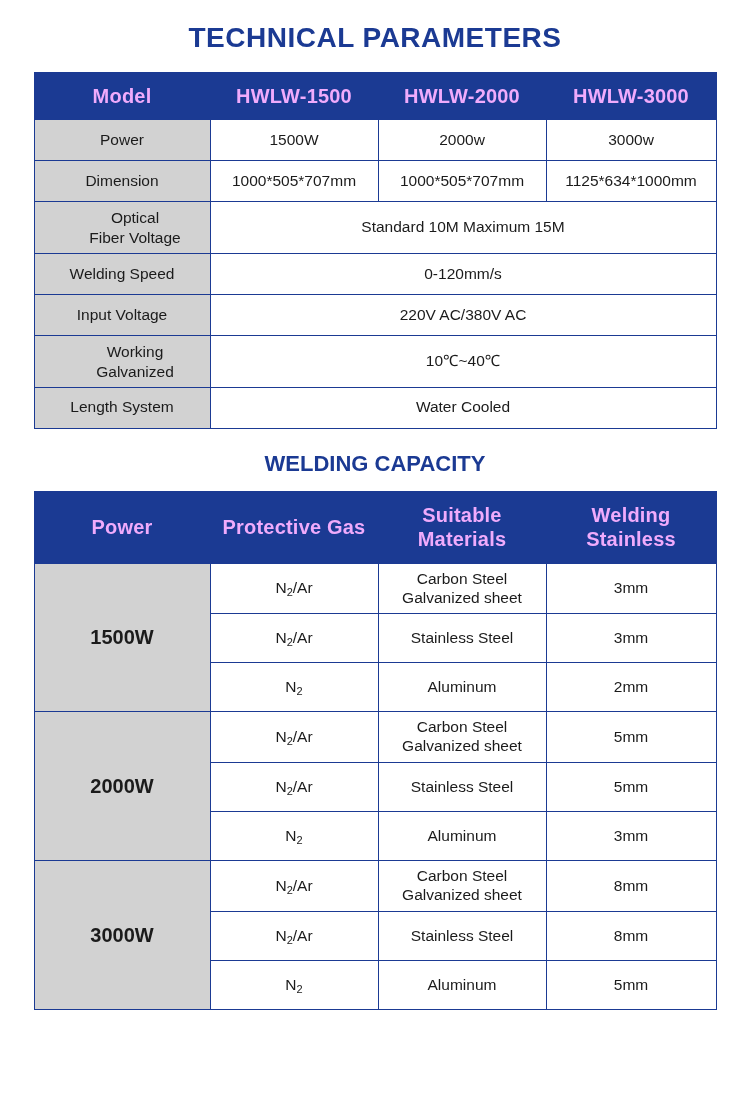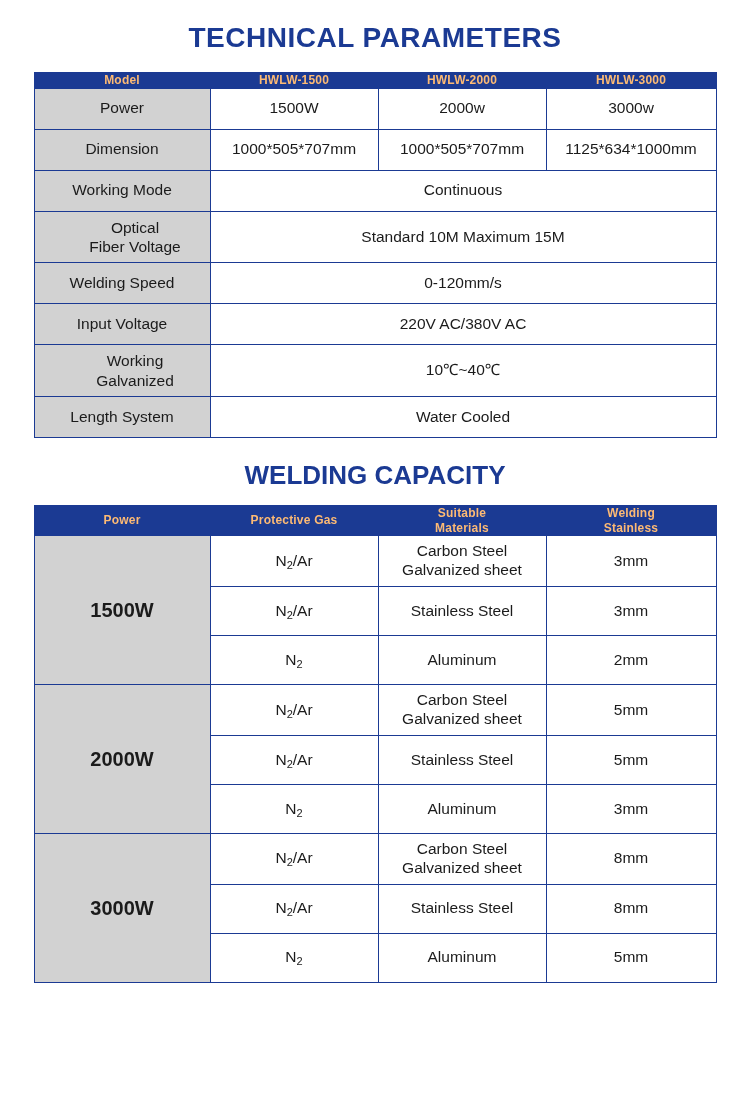--- a/index.html
+++ b/index.html
@@ -25,45 +25,45 @@
     color: #1b3a93;
     font-size: 28px;
     font-weight: bold;
     letter-spacing: 0.5px;
     margin: 22px 0 18px 0;
     font-family: "Liberation Sans", sans-serif;
   }
   .subtitle {
     text-align: center;
     color: #1b3a93;
-    font-size: 26px;
+    font-size: 22px;
     font-weight: bold;
     margin: 22px 0 14px 0;
     font-family: "Liberation Sans", sans-serif;
   }
   table {
     border-collapse: collapse;
     width: 682px;
     margin: 0 auto;
     table-layout: fixed;
   }
   td, th {
     border: 1px solid #1b3a93;
     text-align: center;
     vertical-align: middle;
     font-size: 15.5px;
     padding: 6px 2px;
     line-height: 1.22;
   }
   .hdr th {
     background: #1b3a93;
-    color: #fdba74;
-    font-weight: bold;
-    font-size: 12px;
-    padding: 0 2px;
+    color: #f0abfc;
+    font-weight: bold;
+    font-size: 20px;
+    padding: 11px 2px;
     letter-spacing: 0.2px;
   }
   .rowlabel {
     background: #d2d2d2;
     font-weight: normal;
     font-size: 15.5px;
   }
   .tbl1 .c0 { width: 176px; }
   .tbl1 .c1 { width: 168px; }
   .tbl1 .c2 { width: 168px; }
@@ -121,24 +121,20 @@
       </tr>
 
       <tr>
         <td class="rowlabel">Dimension</td>
         <td class="nowrap">1000*505*707mm</td>
         <td class="nowrap">1000*505*707mm</td>
         <td class="nowrap">1125*634*1000mm</td>
       </tr>
 
 
-      <tr>
-        <td class="rowlabel">Working Mode</td>
-        <td colspan="3">Continuous</td>
-      </tr>
 
       <tr>
         <td class="rowlabel two-line">
           <div>Optical</div>
           <div>Fiber Voltage</div>
         </td>
         <td colspan="3">Standard 10M Maximum 15M</td>
       </tr>
 
       <tr>

